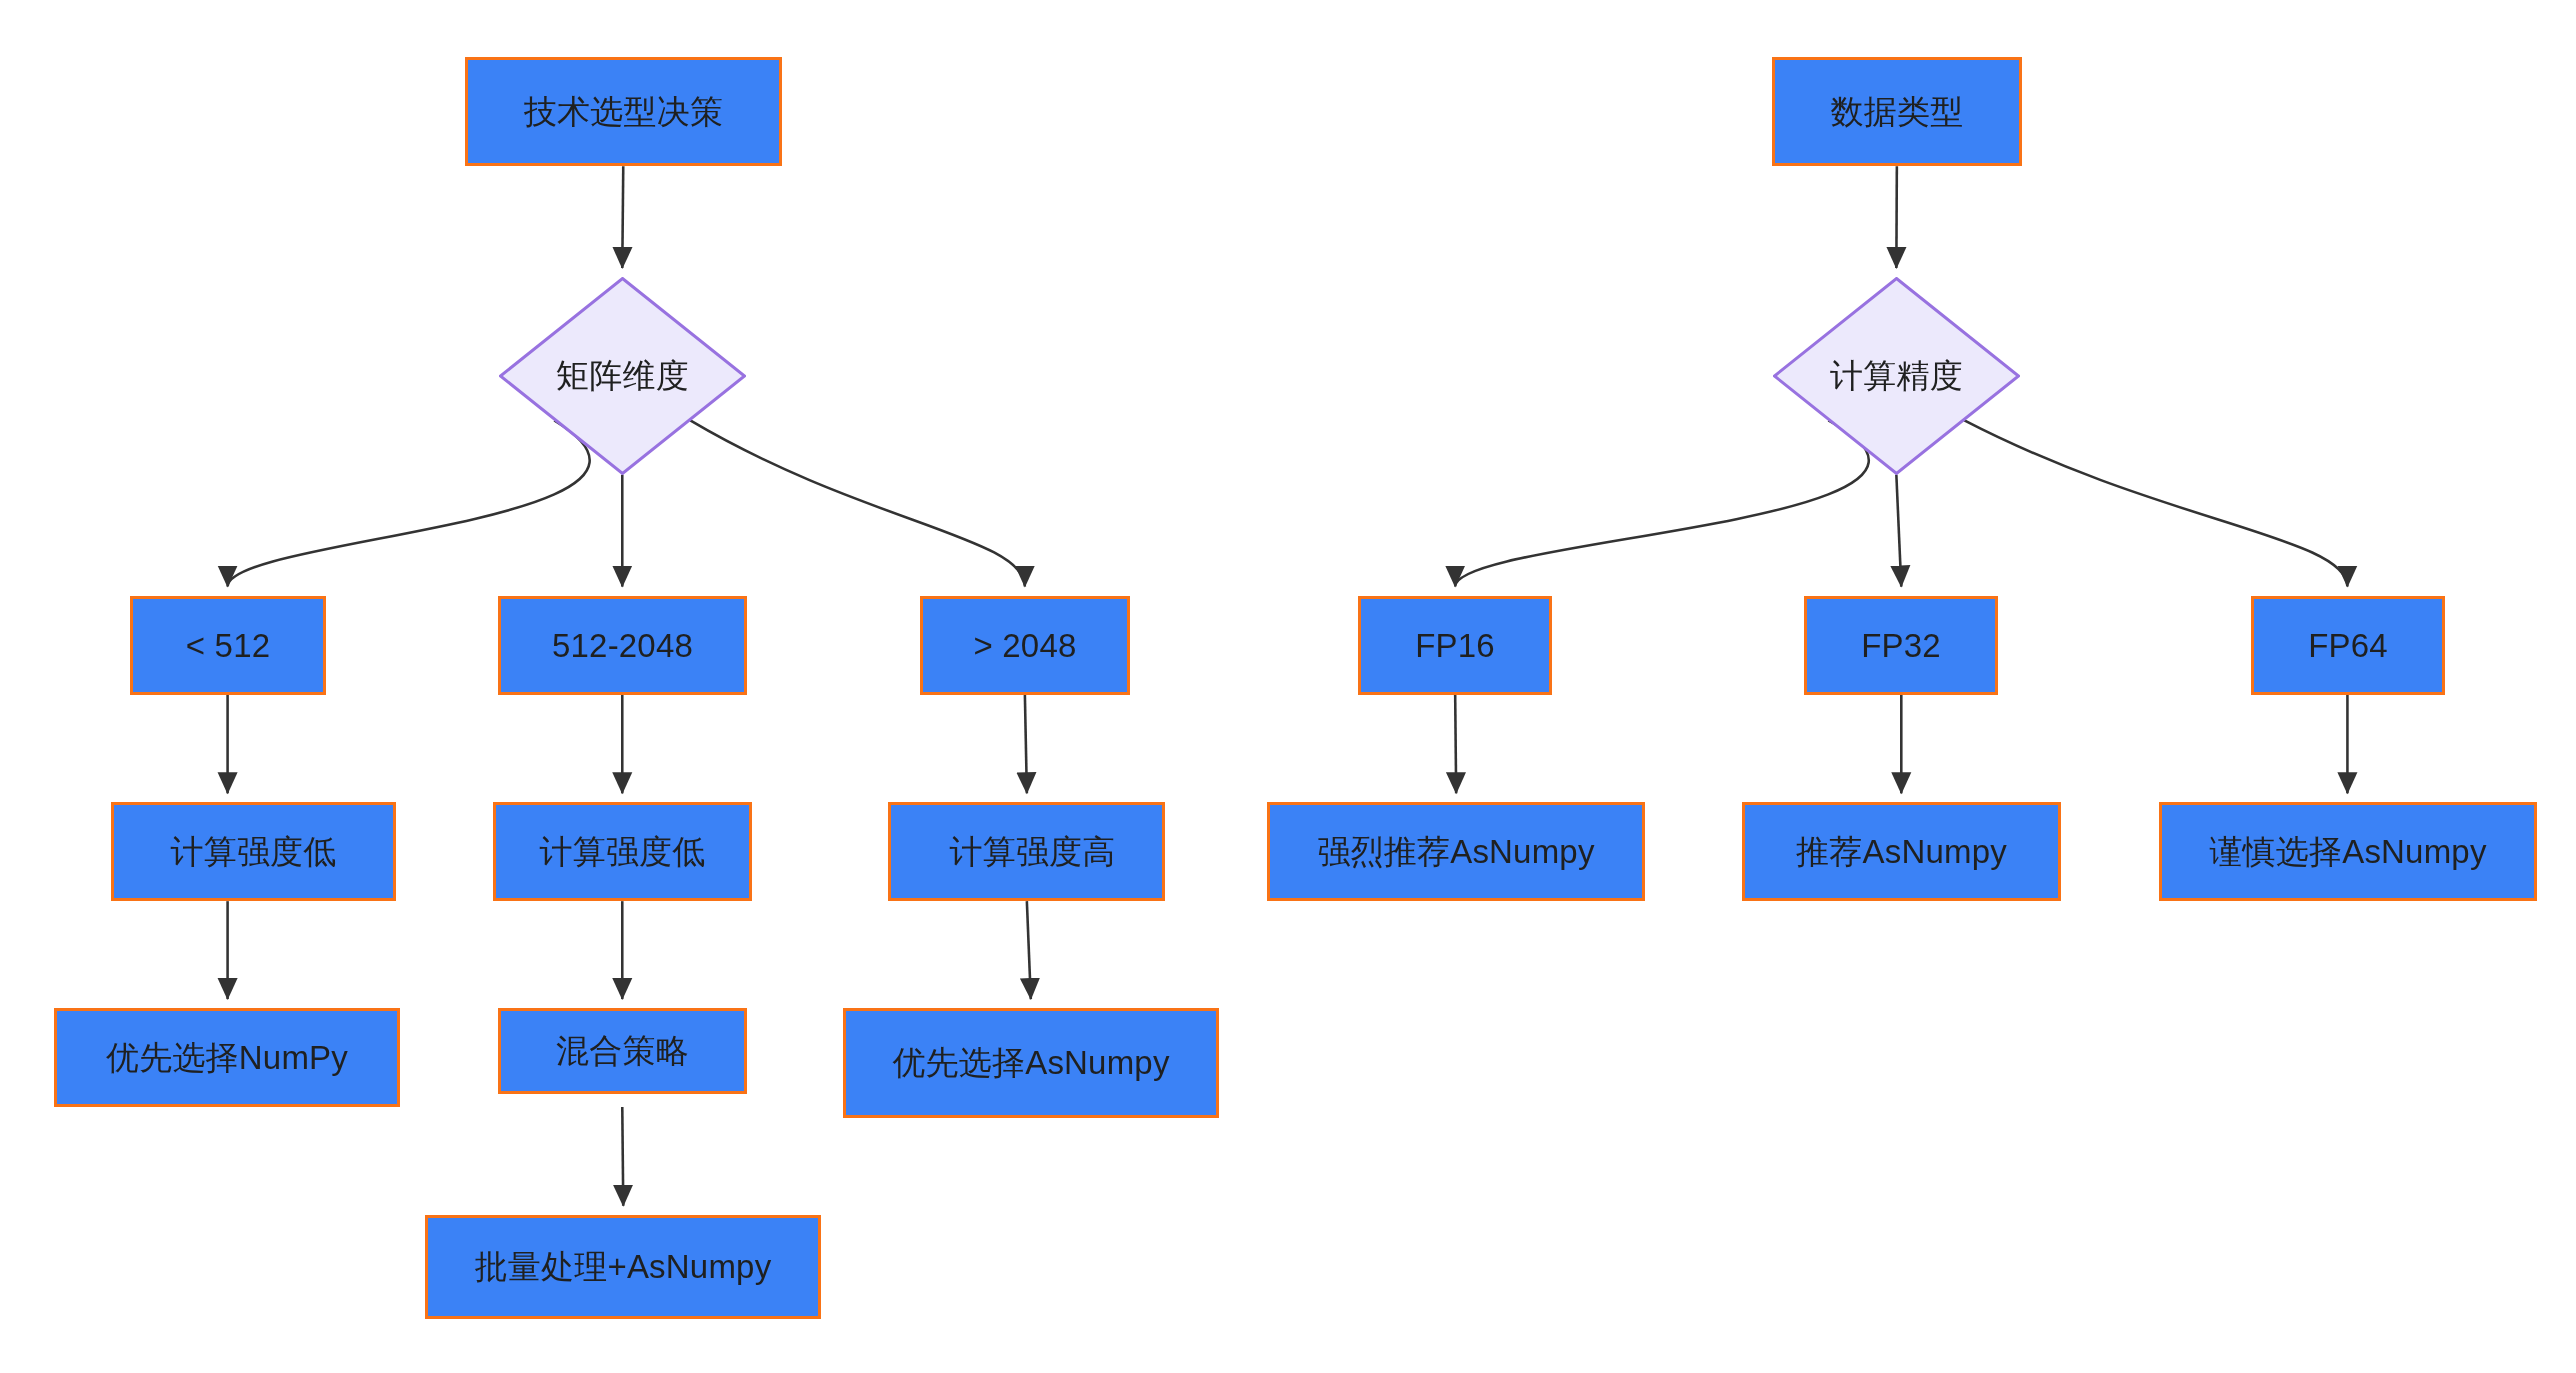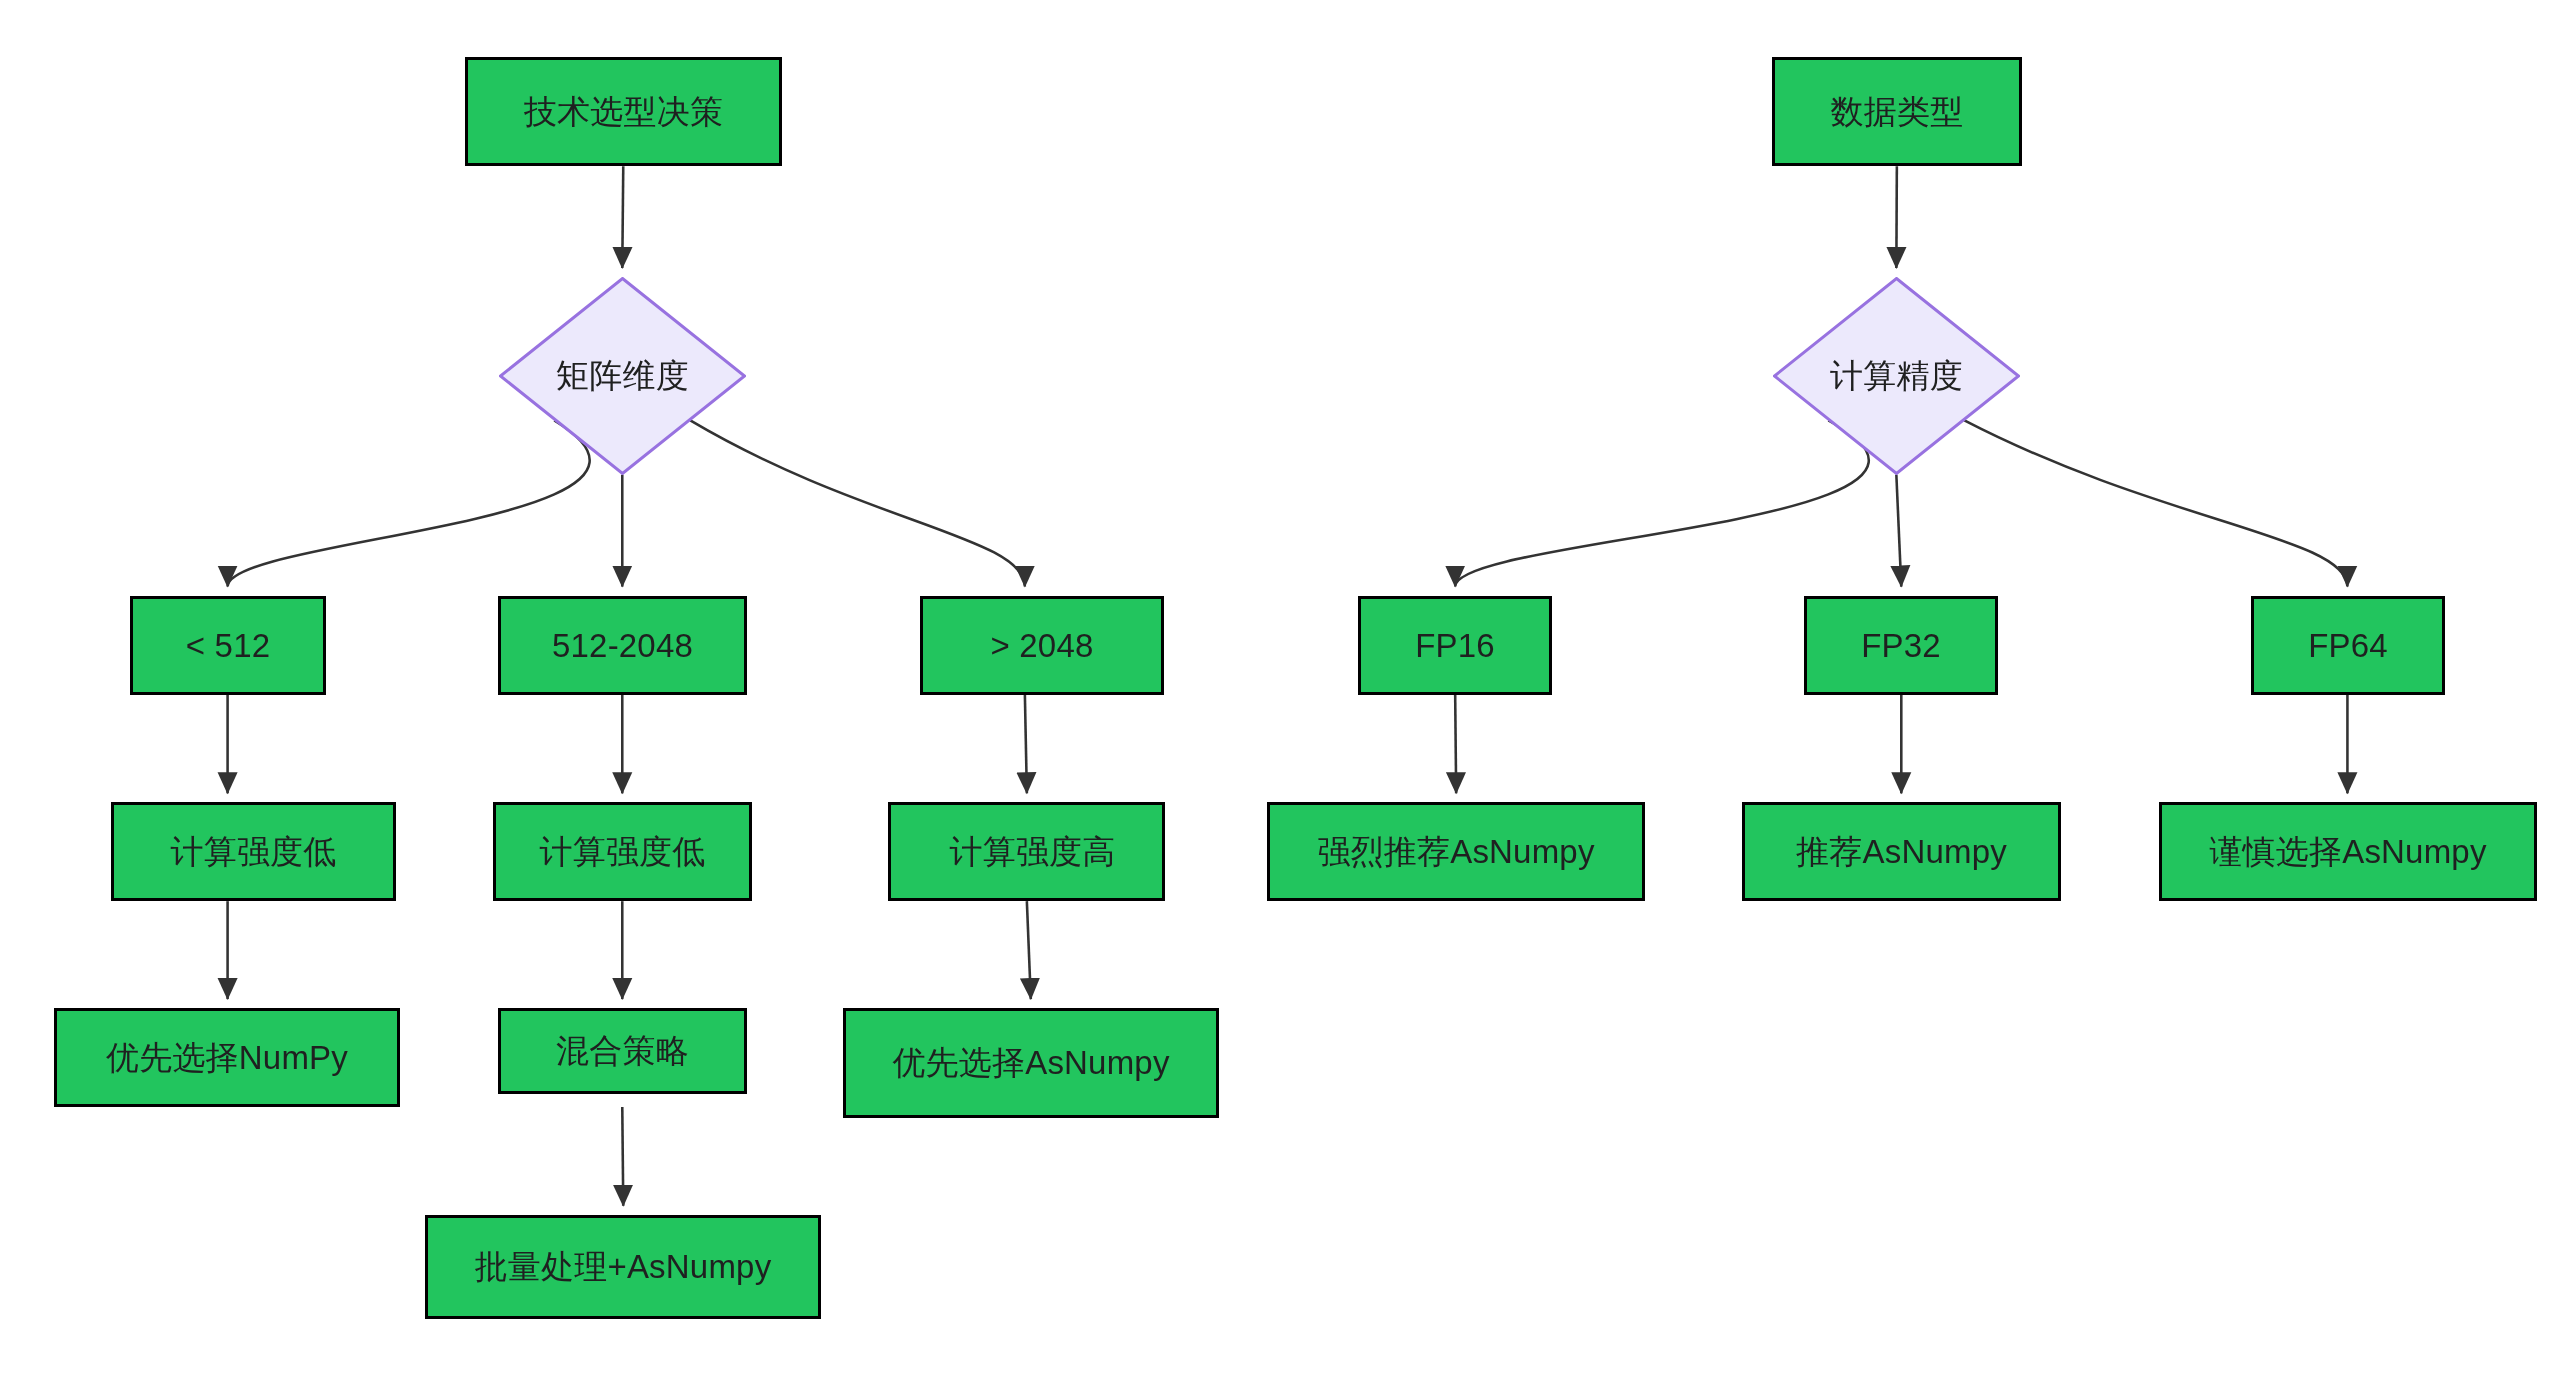--- a/index.html
+++ b/index.html
@@ -22,22 +22,22 @@
     width: 2576px;
     height: 1373px;
     pointer-events: none;
   }
   .node {
     position: absolute;
     box-sizing: border-box;
     display: flex;
     align-items: center;
     justify-content: center;
-    background: #22c55e;
-    border: 3px solid #000000;
+    background: #3b82f6;
+    border: 3px solid #f97316;
     color: #1f2020;
     font-size: 33px;
     line-height: 1.15;
     letter-spacing: 0.2px;
     white-space: nowrap;
   }
   .node.decision {
     background: transparent;
     border: none;
   }
@@ -96,21 +96,21 @@
           <polygon points="125,1.5 248.5,100 125,198.5 1.5,100" fill="#ece9fc" stroke="#9872e0" stroke-width="3"></polygon>
         </svg>
         <span class="node-label">矩阵维度</span>
       </div>
       <div class="node" style="left: 130px; top: 596px; width: 196px; height: 99px;">
         <span class="node-label">&lt; 512</span>
       </div>
       <div class="node" style="left: 498px; top: 596px; width: 249px; height: 99px;">
         <span class="node-label">512-2048</span>
       </div>
-      <div class="node" style="left: 920px; top: 596px; width: 244px; height: 99px;">
+      <div class="node" style="left: 920px; top: 596px; width: 210px; height: 99px;">
         <span class="node-label">&gt; 2048</span>
       </div>
       <div class="node" style="left: 85px; top: 802px; width: 285px; height: 99px; margin-left: 26px;">
         <span class="node-label">计算强度低</span>
       </div>
       <div class="node" style="left: 493px; top: 802px; width: 259px; height: 99px;">
         <span class="node-label">计算强度低</span>
       </div>
       <div class="node" style="left: 888px; top: 802px; width: 277px; height: 99px; padding-left: 12px;">
         <span class="node-label">计算强度高</span>

